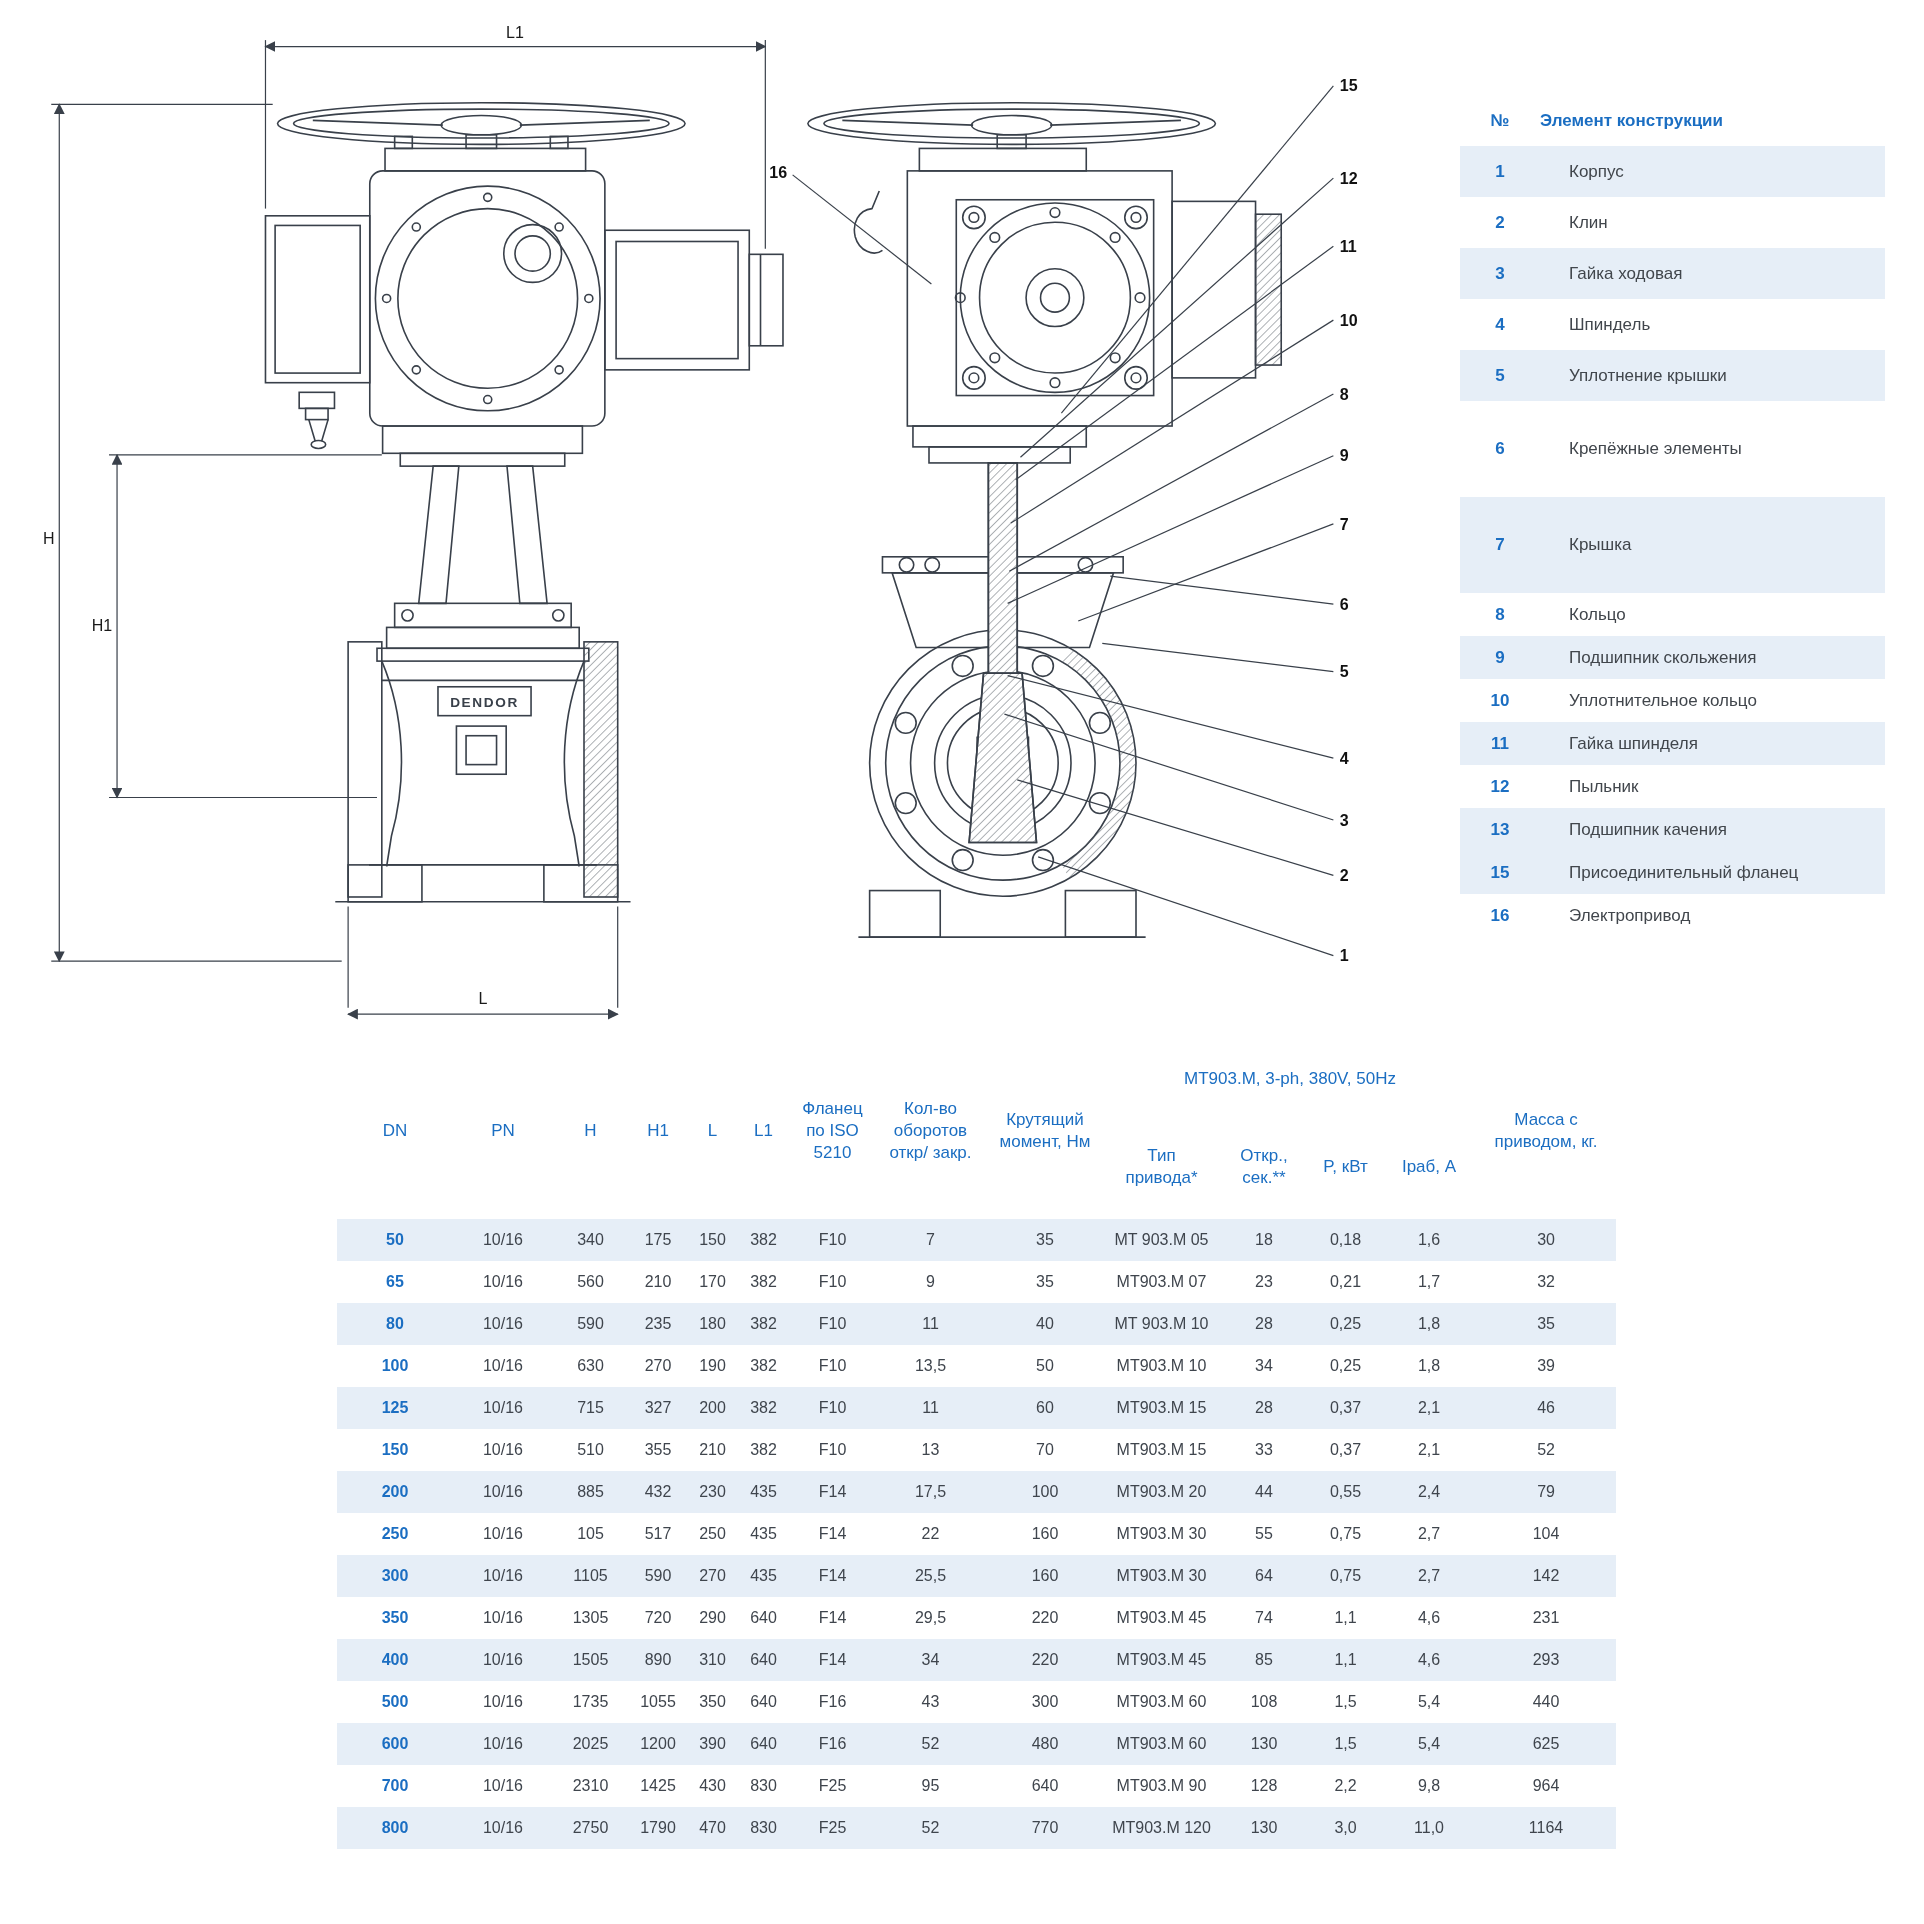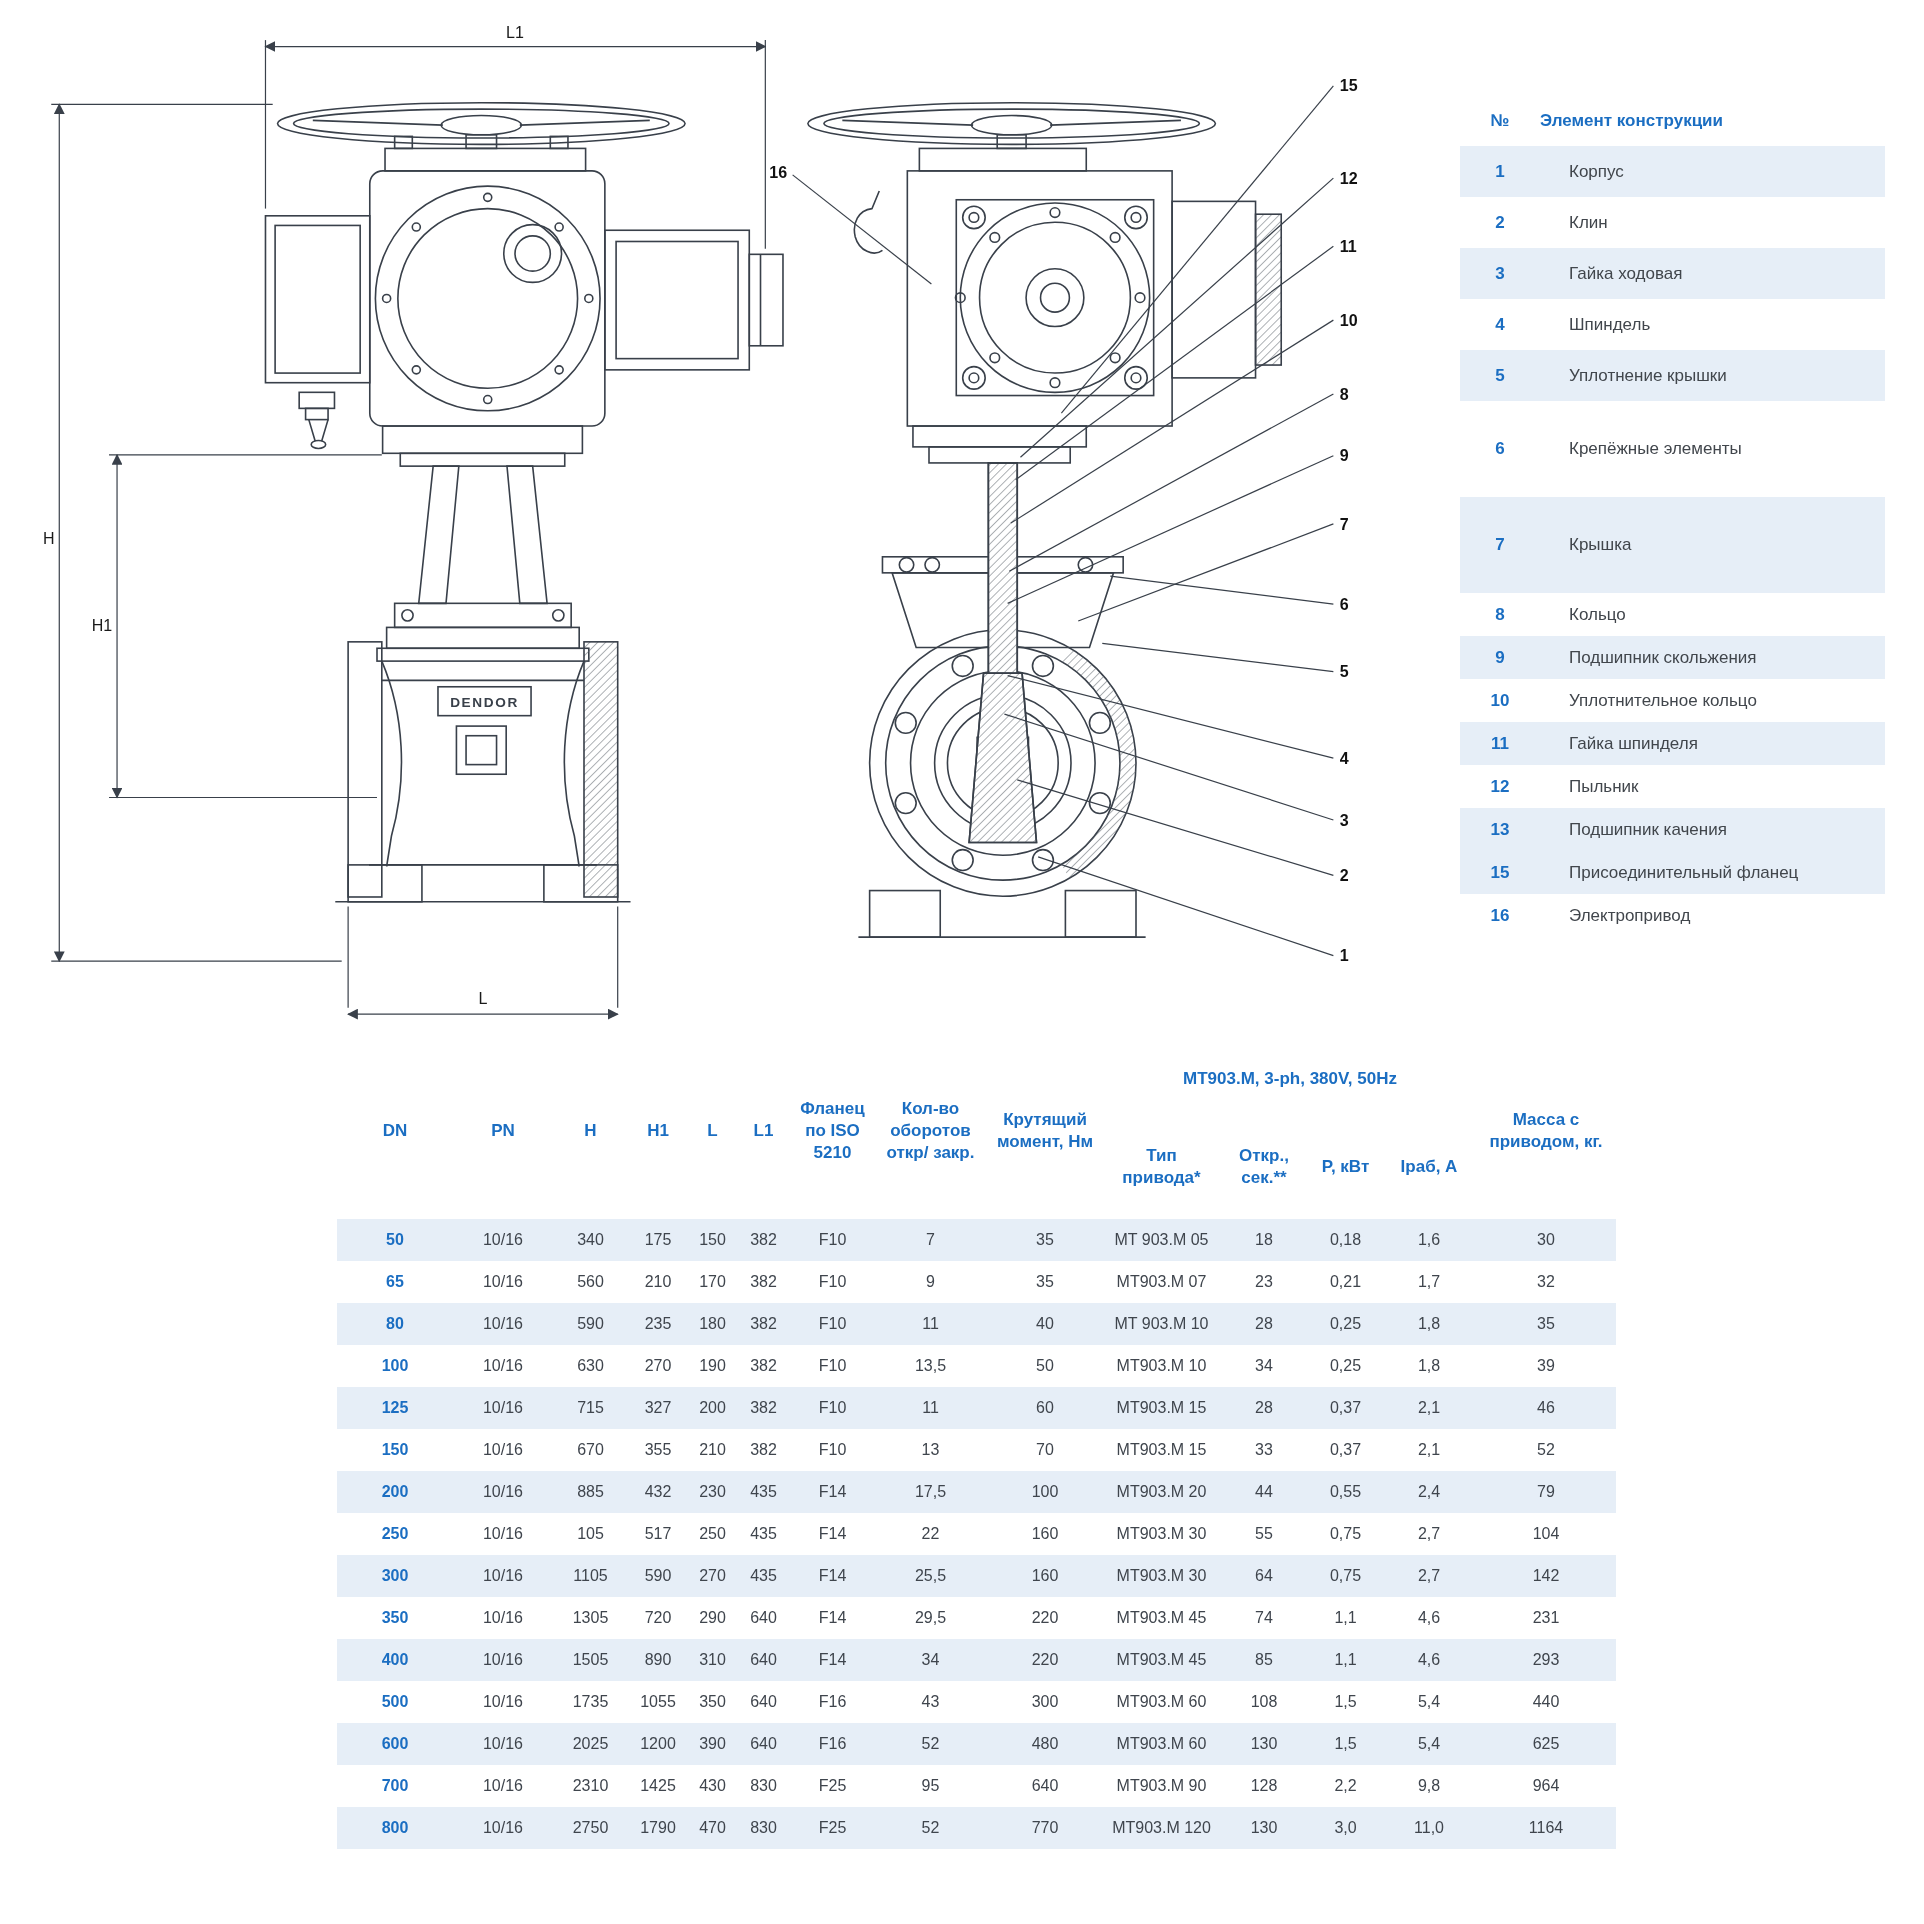--- a/index.html
+++ b/index.html
@@ -18,21 +18,21 @@
   .legend-row { display:flex; align-items:center; font-size:17px; }
   .legend-row.h-a { min-height:51px; }
   .legend-row.h-b { min-height:96px; }
   .legend-row.h-c { min-height:43px; }
   .legend-row.striped { background:#e6eef7; }
   .lnum { width:80px; text-align:center; color:#1b6ec2; font-weight:bold; }
   .lname { flex:1; padding-left:29px; color:#41464c; }
 
   
   table.spec { position:absolute; left:337px; top:1043px; width:1279px; border-collapse:collapse; table-layout:fixed; }
-  .spec th { color:#1b6ec2; font-weight:bold; font-size:17px; text-align:center; vertical-align:middle; padding:3.2px 6.4px; line-height:1.3; background:#fff; }
+  .spec th { color:#1b6ec2; font-weight:normal; font-size:17px; text-align:center; vertical-align:middle; padding:3.2px 6.4px; line-height:1.3; background:#fff; }
   .spec thead tr.hrow1 { height:72px; }
   .spec thead tr.hrow2 { height:104px; }
   .spec td { font-size:16px; color:#3f454d; text-align:center; vertical-align:middle; height:42px; padding:1.6px 3.2px; line-height:1.25; }
   .spec td.dn { color:#1b6ec2; font-weight:bold; }
   .spec tbody tr.striped { background:#e6eef7; }
 </style>
 </head>
 <body>
 
 <div class="page">
@@ -430,21 +430,21 @@
           <td>60</td>
           <td>MT903.M 15</td>
           <td>28</td>
           <td>0,37</td>
           <td>2,1</td>
           <td>46</td>
         </tr>
         <tr>
           <td class="dn">150</td>
           <td>10/16</td>
-          <td>670</td>
+          <td>510</td>
           <td>355</td>
           <td>210</td>
           <td>382</td>
           <td>F10</td>
           <td>13</td>
           <td>70</td>
           <td>MT903.M 15</td>
           <td>33</td>
           <td>0,37</td>
           <td>2,1</td>

